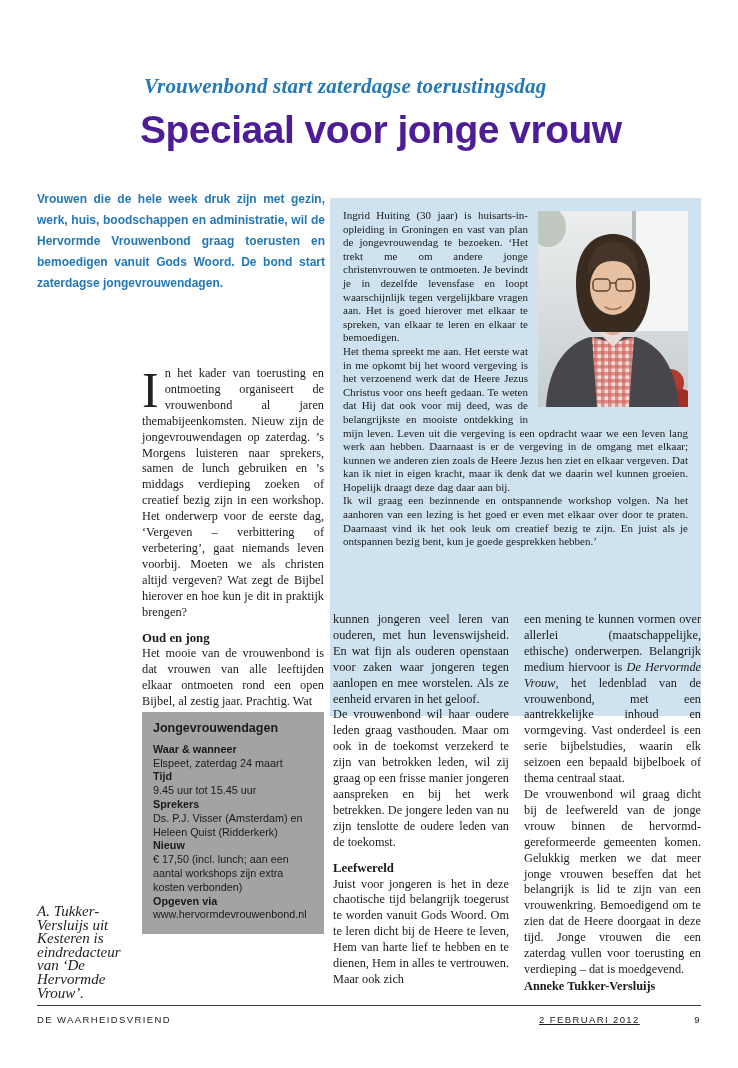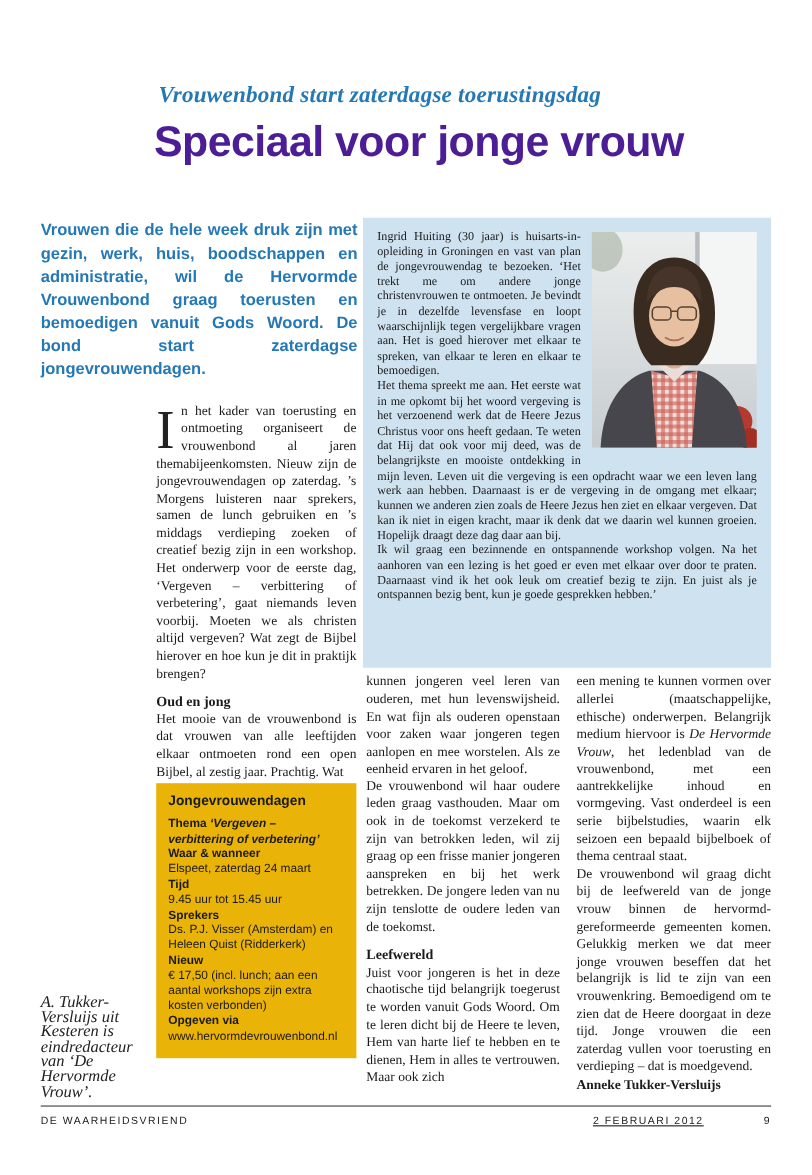--- a/index.html
+++ b/index.html
@@ -5,40 +5,40 @@
 <style>
   html,body{margin:0;padding:0;background:#ffffff;}
   .page{position:relative;width:738px;height:1068px;background:#ffffff;
         font-family:"Liberation Serif",serif;color:#1a1a1a;overflow:hidden;}
 
   .kicker{position:absolute;left:144px;top:74px;font-size:21px;font-style:italic;
           font-weight:bold;color:#2478b5;letter-spacing:.2px;}
   .title{position:absolute;left:140px;top:108px;margin:0;
          font-family:"Liberation Sans",sans-serif;font-size:39px;font-weight:bold;
          letter-spacing:-.5px;color:#4c1d95;}
-  .lead{position:absolute;left:37px;top:199px;width:288px;margin:0;
-        font-family:"Liberation Sans",sans-serif;font-weight:bold;font-size:15px;
+  .lead{position:absolute;left:37px;top:189px;width:288px;margin:0;
+        font-family:"Liberation Sans",sans-serif;font-weight:bold;font-size:12px;
         line-height:21px;color:#2478b5;text-align:justify;}
 
-  .interview{position:absolute;left:330px;top:198px;width:371px;height:409px;
+  .interview{position:absolute;left:330px;top:198px;width:371px;height:518px;
              background:#cfe2ef;padding:11px 13px;box-sizing:border-box;
              font-size:11px;line-height:13.6px;text-align:justify;overflow:hidden;}
   .interview p{margin:0;}
   .photo{float:right;width:150px;height:196px;margin:2px 0 8px 10px;}
 
   .col{position:absolute;font-size:12.3px;line-height:15.9px;text-align:justify;}
   .col p{margin:0;}
   .col1{left:142px;top:366px;width:182px;}
   .col2{left:333px;top:612px;width:176px;}
   .col3{left:524px;top:612px;width:177px;}
   .subhead{margin:10px 0 0 0;font-size:12.8px;font-weight:bold;
            font-family:"Liberation Serif",serif;}
   .dropcap{float:left;font-size:50px;line-height:42px;padding:3px 6px 0 0;color:#222;}
 
-  .infobox{position:absolute;left:142px;top:712px;width:182px;background:#eab308;
+  .infobox{position:absolute;left:142px;top:712px;width:182px;background:#a3a3a3;
            padding:10px 11px 12px;box-sizing:border-box;
            font-family:"Liberation Sans",sans-serif;font-size:10.8px;line-height:13.8px;}
   .ib-title{font-weight:bold;font-size:12.5px;margin-bottom:7px;}
   .ib-label{font-weight:bold;}
   .ib-thema{font-weight:bold;font-style:italic;}
 
   .caption{position:absolute;left:37px;top:905px;width:100px;font-style:italic;
            font-size:15px;line-height:13.6px;color:#222;}
   .byline{font-weight:bold;text-align:left;margin-top:1px;}
 
@@ -98,21 +98,20 @@
   </div>
 
   <div class="col col1">
     <p><span class="dropcap">I</span><span>n het kader van toerusting en ontmoeting organiseert de vrouwenbond al jaren themabijeenkomsten. Nieuw zijn de jongevrouwendagen op zaterdag. ’s Morgens luisteren naar sprekers, samen de lunch gebruiken en ’s middags verdieping zoeken of creatief bezig zijn in een workshop. Het onderwerp voor de eerste dag, ‘Vergeven – verbittering of verbetering’, gaat niemands leven voorbij. Moeten we als christen altijd vergeven? Wat zegt de Bijbel hierover en hoe kun je dit in praktijk brengen?</span></p>
     <h2 class="subhead">Oud en jong</h2>
     <p>Het mooie van de vrouwenbond is dat vrouwen van alle leeftijden elkaar ontmoeten rond een open Bijbel, al zestig jaar. Prachtig. Wat</p>
   </div>
 
   <div class="infobox">
     <div class="ib-title">Jongevrouwendagen</div>
-    <div><span class="ib-label">Thema</span> <span class="ib-thema">‘Vergeven – verbittering of verbetering’</span></div>
     <div class="ib-label">Waar &amp; wanneer</div>
     <div>Elspeet, zaterdag 24 maart</div>
     <div class="ib-label">Tijd</div>
     <div>9.45 uur tot 15.45 uur</div>
     <div class="ib-label">Sprekers</div>
     <div>Ds. P.J. Visser (Amsterdam) en Heleen Quist (Ridderkerk)</div>
     <div class="ib-label">Nieuw</div>
     <div>€ 17,50 (incl. lunch; aan een aantal workshops zijn extra kosten verbonden)</div>
     <div class="ib-label">Opgeven via</div>
     <div>www.hervormdevrouwenbond.nl</div>

